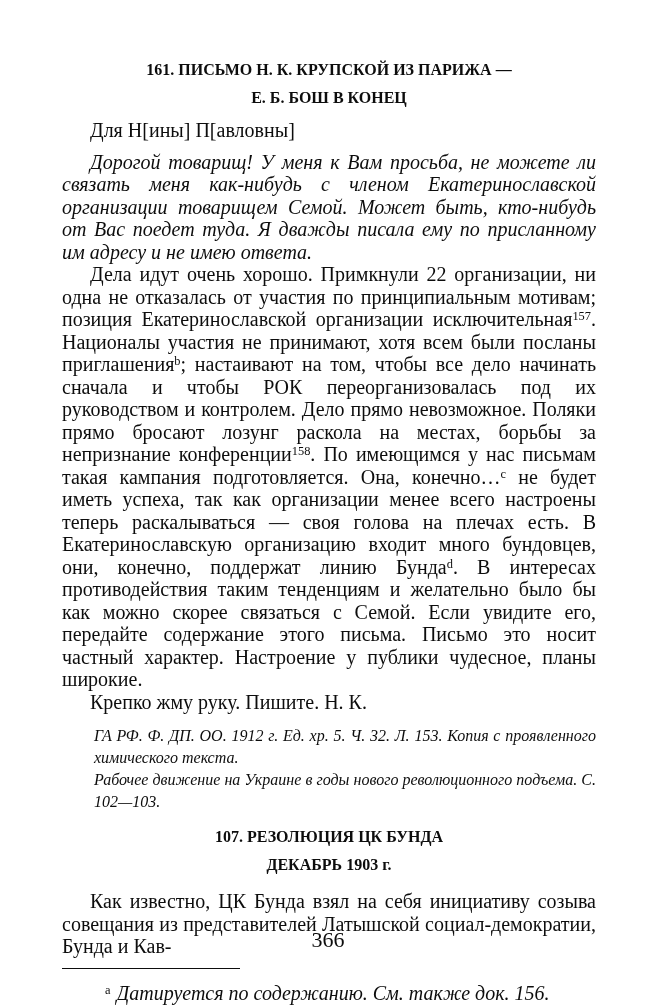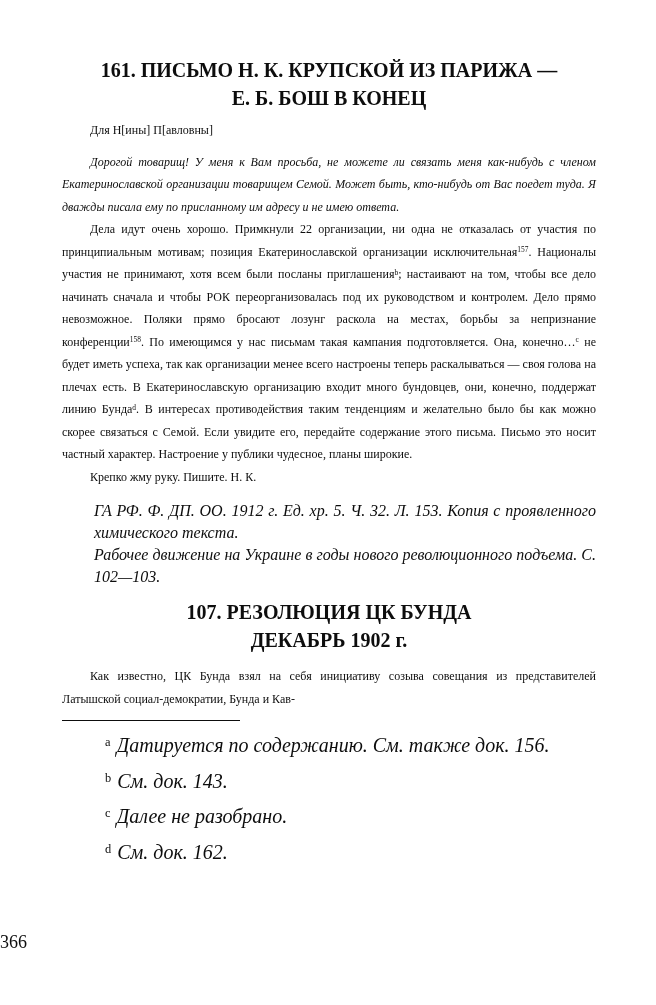--- a/index.html
+++ b/index.html
@@ -14,34 +14,34 @@
     background: #ffffff;
     color: #0d0d0d;
     font-family: "Liberation Serif", "DejaVu Serif", serif;
     overflow: hidden;
   }
   .content {
     padding: 56px 60px 0 62px;
   }
   .doc-title {
     margin: 0;
-    font-size: 20px;
+    font-size: 16px;
     font-weight: bold;
     text-align: center;
     line-height: 28px;
   }
   .doc-title .title-line {
     display: block;
   }
   .doc-title-2 {
     margin-top: 10px;
   }
   p.body {
     margin: 0;
-    font-size: 12px;
+    font-size: 20px;
     line-height: 22.5px;
     text-align: justify;
     text-indent: 28px;
   }
   .salutation {
     margin-top: 7px !important;
     text-align: left !important;
   }
   .para-first {
     margin-top: 9px !important;
@@ -86,21 +86,22 @@
   }
   .footnote .fn-marker {
     font-style: normal;
     padding-right: 6px;
   }
   .page-number {
     position: absolute;
     left: 0;
     right: 0;
     bottom: 52px;
-    font-size: 18px;
+    text-align: center;
+    font-size: 22px;
     color: #0d0d0d;
   }
 </style>
 </head>
 <body>
 
 <div class="page">
   <div class="content">
 
     <h2 class="doc-title">
@@ -116,21 +117,21 @@
 
     <p class="body closing">Крепко жму руку. Пишите. Н. К.</p>
 
     <div class="source">
       <p>ГА РФ. Ф. ДП. ОО. 1912 г. Ед. хр. 5. Ч. 32. Л. 153. Копия с проявленного химического текста.</p>
       <p>Рабочее движение на Украине в годы нового революционного подъема. С. 102—103.</p>
     </div>
 
     <h2 class="doc-title doc-title-2">
       <span class="title-line">107. РЕЗОЛЮЦИЯ ЦК БУНДА</span>
-      <span class="title-line">ДЕКАБРЬ 1902 г.</span>
+      <span class="title-line">ДЕКАБРЬ 1903 г.</span>
     </h2>
 
     <p class="body para-162">Как известно, ЦК Бунда взял на себя инициативу созыва совещания из представителей Латышской социал-демократии, Бунда и Кав-</p>
 
     <div class="footnote-rule"></div>
 
     <div class="footnotes">
       <p class="footnote"><sup class="fn-marker">a</sup><span class="fn-text">Датируется по содержанию. См. также док. 156.</span></p>
       <p class="footnote"><sup class="fn-marker">b</sup><span class="fn-text">См. док. 143.</span></p>
       <p class="footnote"><sup class="fn-marker">c</sup><span class="fn-text">Далее не разобрано.</span></p>

